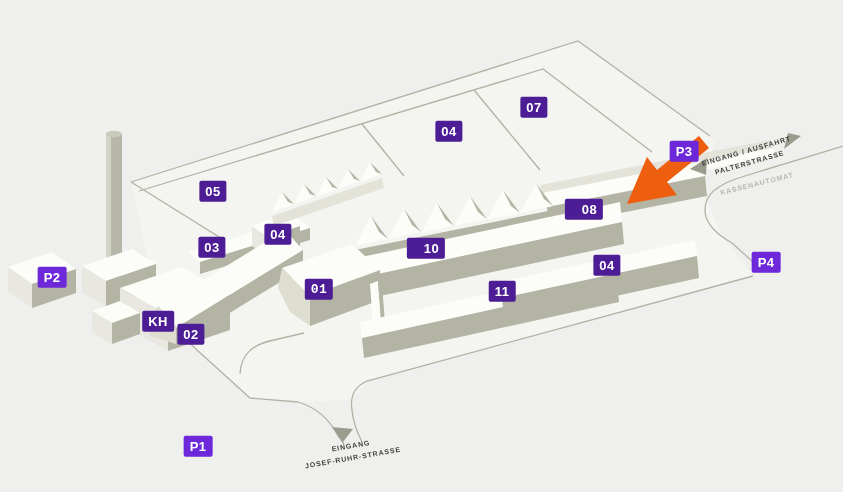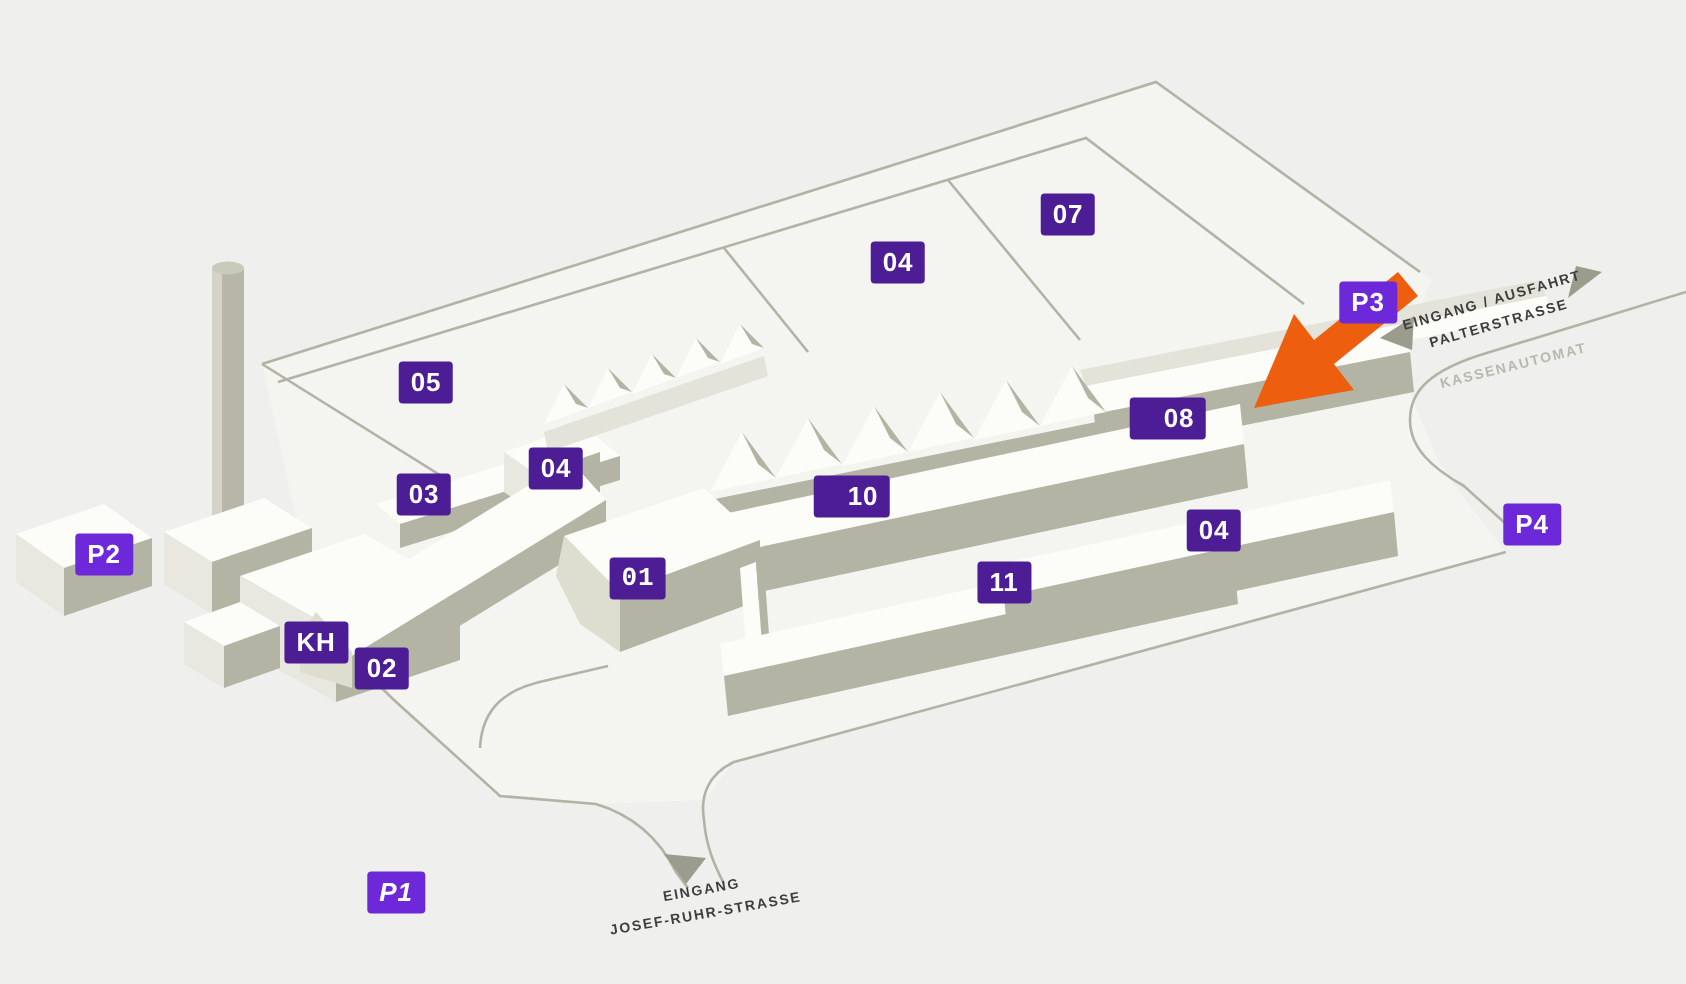--- a/index.html
+++ b/index.html
@@ -161,21 +161,21 @@
       <div class="badge building" style="left: 534px; top: 107px;">07</div>
       <div class="badge building" style="left: 212px; top: 247px;">03</div>
       <div class="badge building" style="left: 278px; top: 234px;">04</div>
       <div class="badge building" style="left: 191px; top: 290px; margin-top: 44px;">02</div>
       <div class="badge building" style="left: 158px; top: 321px;">KH</div>
       <div class="badge building" style="left: 319px; top: 289px; font-family: Liberation Mono, monospace;">01</div>
       <div class="badge building" style="left: 426px; top: 248px; padding-left: 17px;">10</div>
       <div class="badge building" style="left: 502px; top: 291px;">11</div>
       <div class="badge building" style="left: 584px; top: 209px; padding-left: 17px;">08</div>
       <div class="badge building" style="left: 607px; top: 265px;">04</div>
-      <div class="badge parking" style="left: 198px; top: 399px; font-style: italic;">P1</div>
+      <div class="badge parking" style="left: 198px; top: 399px;">P1</div>
       <div class="badge parking" style="left: 52px; top: 230px;">P2</div>
       <div class="badge parking" style="left: 684px; top: 104px;">P3</div>
       <div class="badge parking" style="left: 766px; top: 215px;">P4</div>
       <div class="roadlabel" style="left: 748px; top: 157px; color: rgb(62, 62, 60); transform: translate(-50%, -50%) rotate(-16deg);">
         <div>EINGANG / AUSFAHRT</div>
         <div>PALTERSTRASSE</div>
       </div>
       <div class="roadlabel" style="left: 757px; top: 184px; color: rgb(184, 184, 174); transform: translate(-50%, -50%) rotate(-14deg);">
         <div>KASSENAUTOMAT</div>
       </div>

